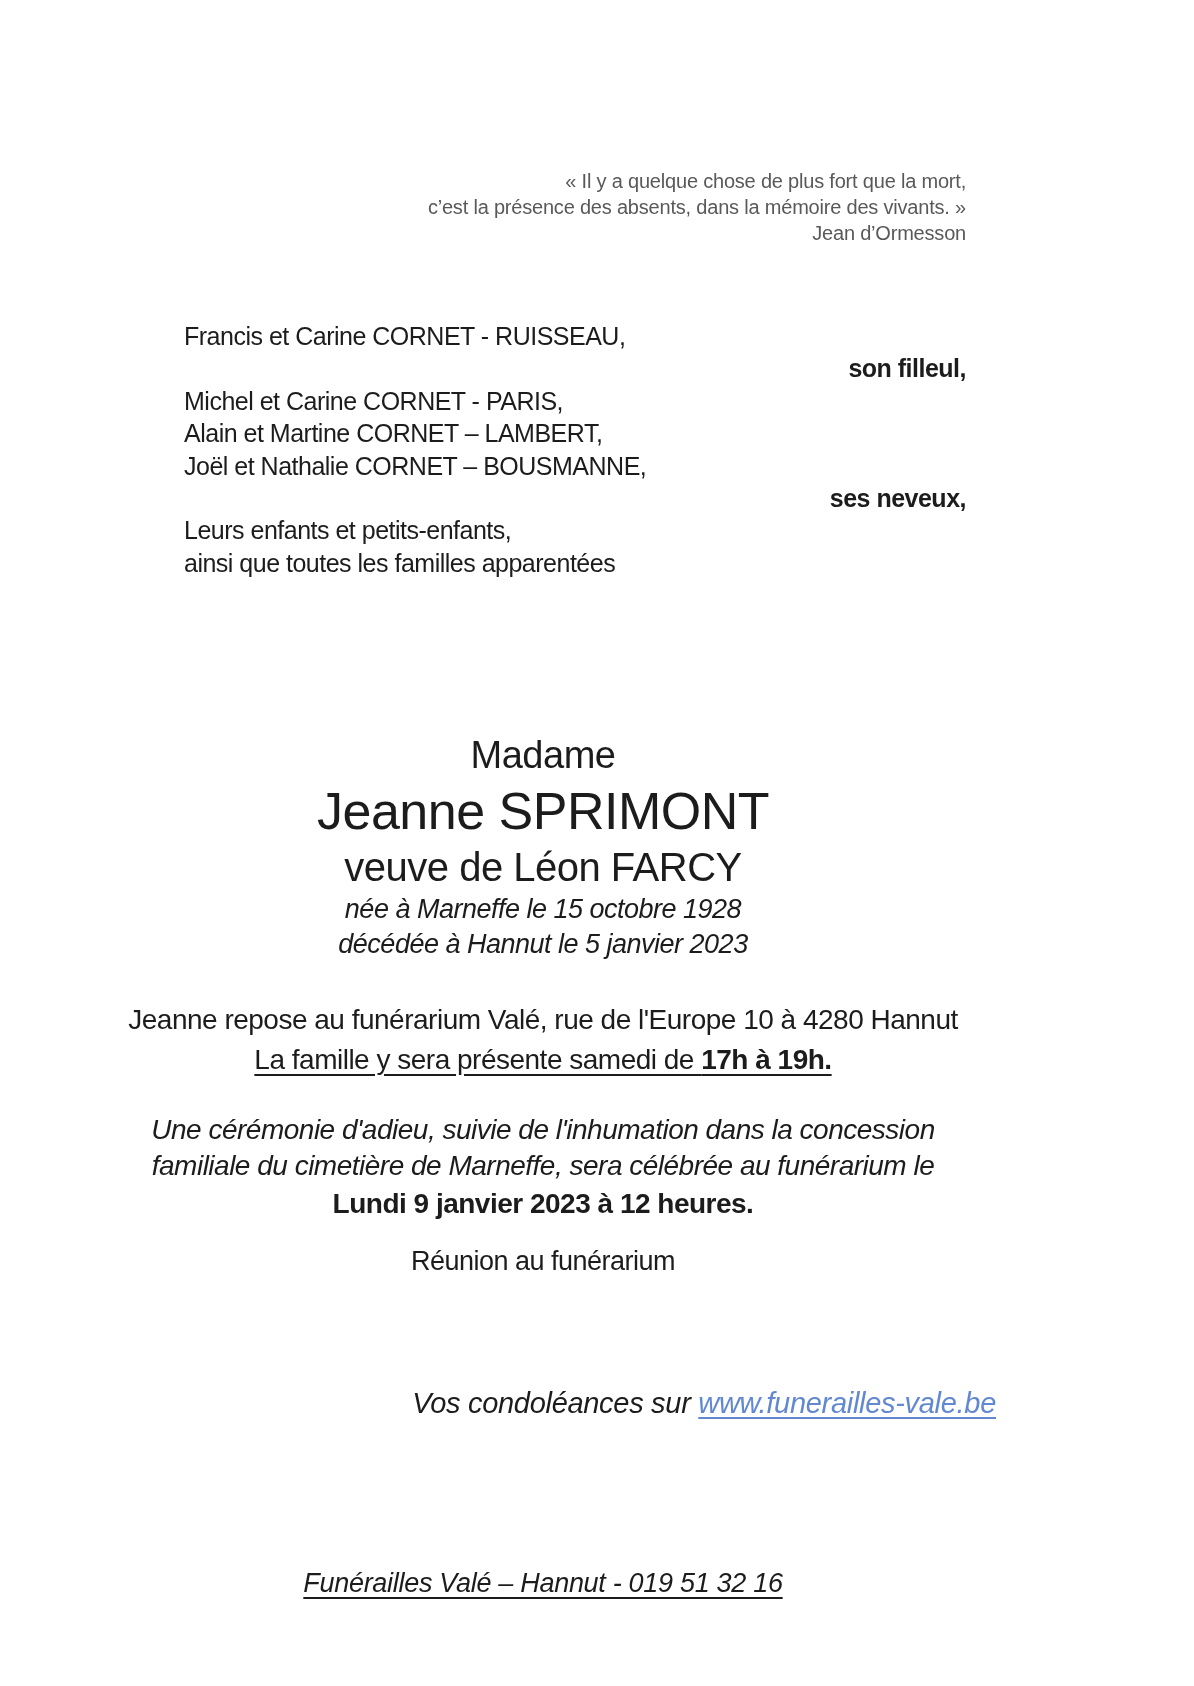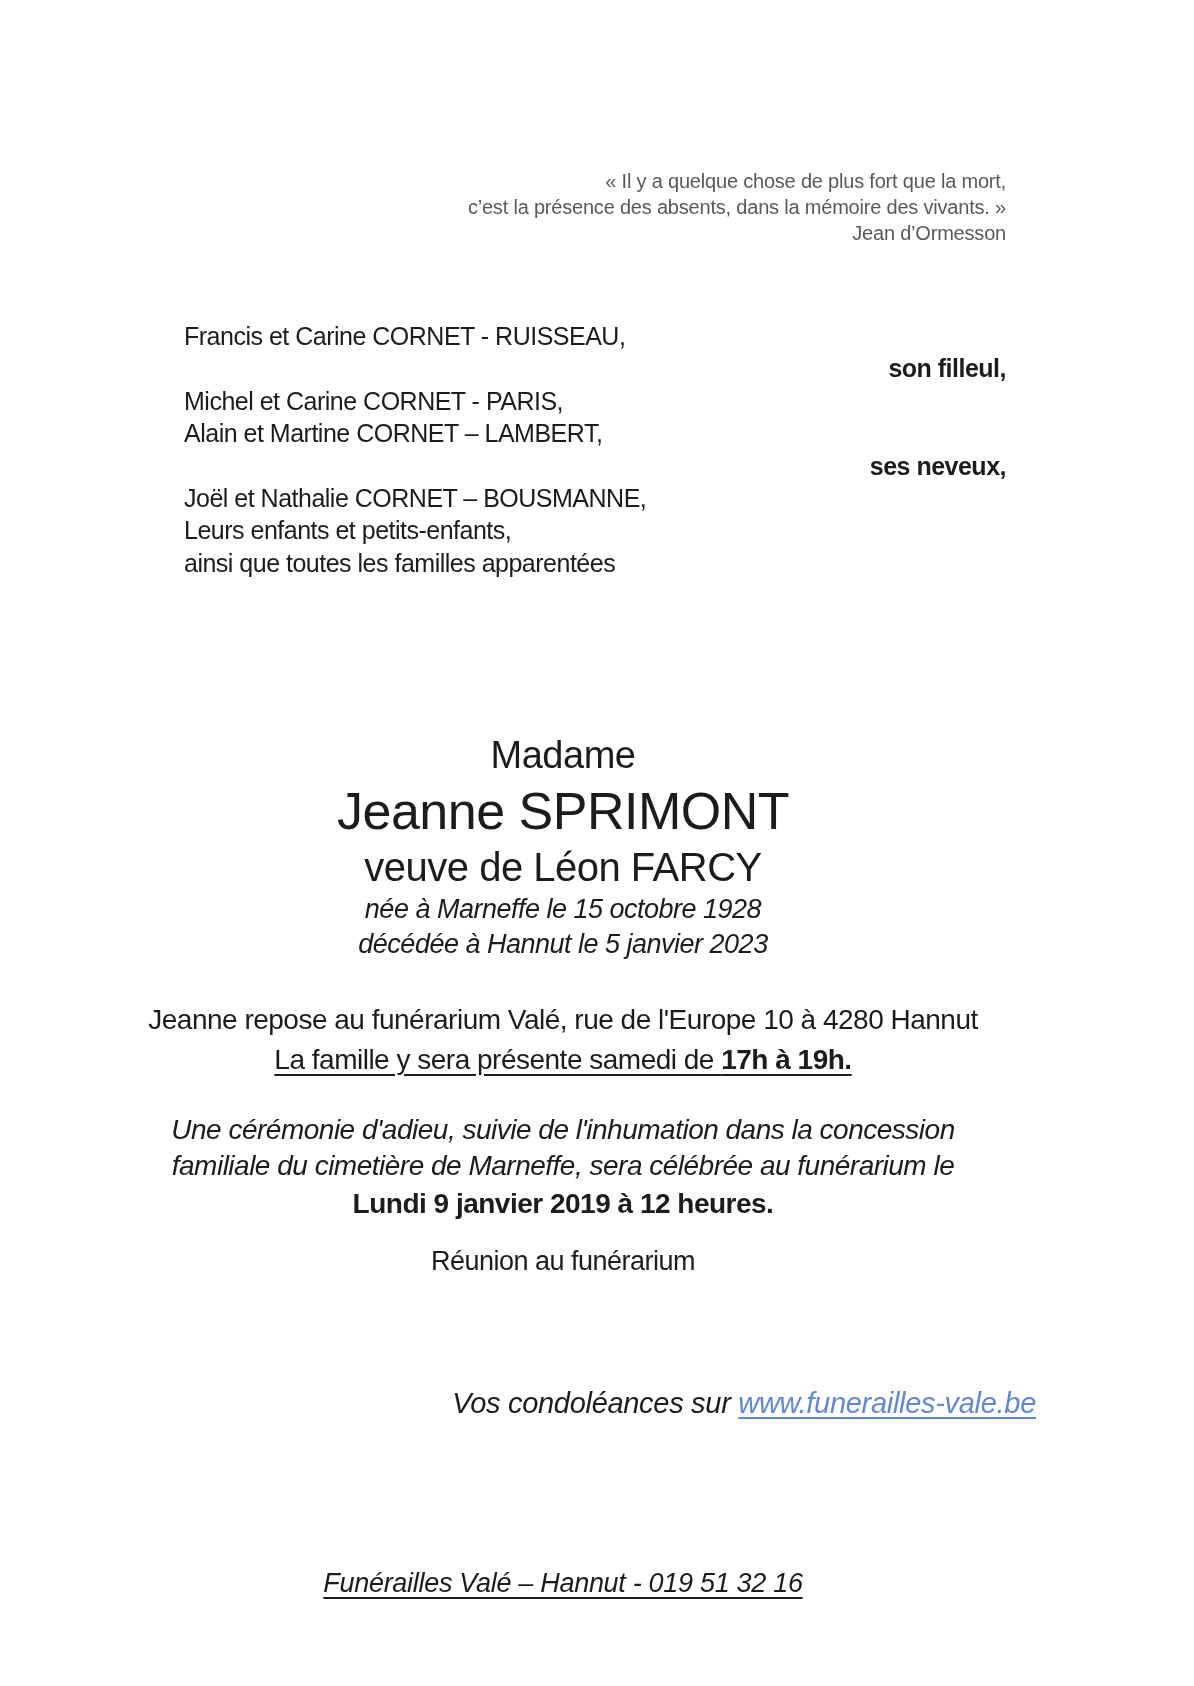--- a/index.html
+++ b/index.html
@@ -9,21 +9,20 @@
     background: #ffffff;
   }
   .page {
     position: relative;
     width: 1060px;
     height: 1686px;
     background: #ffffff;
     font-family: "Liberation Sans", "DejaVu Sans", sans-serif;
     color: #1c1c1c;
     overflow: hidden;
-    padding-left: 40px;
   }
 
   
   .quote {
     position: absolute;
     top: 168px;
     left: 100px;
     right: 94px;
     text-align: right;
     color: #595959;
@@ -134,43 +133,43 @@
     <div style="color: rgb(89, 89, 89);">« Il y a quelque chose de plus fort que la mort,</div>
     <div style="color: rgb(89, 89, 89);">c’est la présence des absents, dans la mémoire des vivants. »</div>
     <div style="color: rgb(89, 89, 89);">Jean d’Ormesson</div>
   </div>
 
   <div class="family">
     <div class="frow left">Francis et Carine CORNET - RUISSEAU,</div>
     <div class="frow right">son filleul,</div>
     <div class="frow left">Michel et Carine CORNET - PARIS,</div>
     <div class="frow left">Alain et Martine CORNET – LAMBERT,</div>
+    <div class="frow left">Joël et Nathalie CORNET – BOUSMANNE,</div>
     <div class="frow right">ses neveux,</div>
-    <div class="frow left">Joël et Nathalie CORNET – BOUSMANNE,</div>
     <div class="frow left">Leurs enfants et petits-enfants,</div>
     <div class="frow left">ainsi que toutes les familles apparentées</div>
   </div>
 
   <div class="deceased">
     <div class="title">Madame</div>
     <div class="name">Jeanne SPRIMONT</div>
     <div class="widow">veuve de Léon FARCY</div>
     <div class="dates">née à Marneffe le 15 octobre 1928</div>
     <div class="dates">décédée à Hannut le 5 janvier 2023</div>
   </div>
 
   <div class="viewing">
     <div>Jeanne repose au funérarium Valé, rue de l'Europe 10 à 4280 Hannut</div>
     <div><span class="presence"><span>La famille y sera présente samedi de </span><span class="bold">17h à 19h.</span></span></div>
   </div>
 
   <div class="ceremony">
     <div class="cline">Une cérémonie d'adieu, suivie de l'inhumation dans la concession</div>
     <div class="cline">familiale du cimetière de Marneffe, sera célébrée au funérarium le</div>
-    <div class="cdate">Lundi 9 janvier 2019 à 12 heures.</div>
+    <div class="cdate">Lundi 9 janvier 2023 à 12 heures.</div>
     <div class="meeting">Réunion au funérarium</div>
   </div>
 
   <div class="condolences">
     <span>Vos condoléances sur </span><a style="color: rgb(98, 136, 209);">www.funerailles-vale.be</a>
   </div>
 
   <div class="footer">
     <span class="ftext">Funérailles Valé  –  Hannut - 019 51 32 16</span>
   </div>

